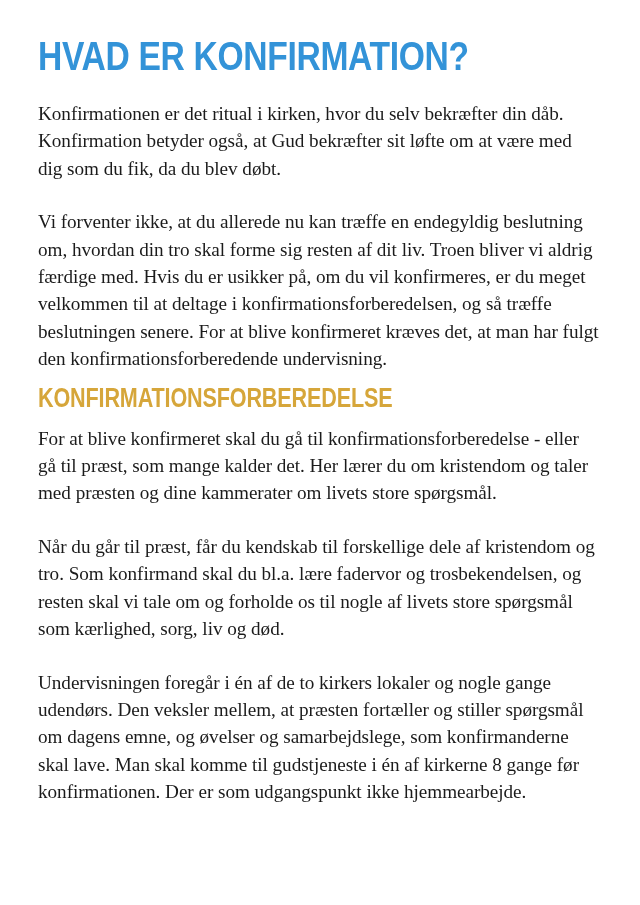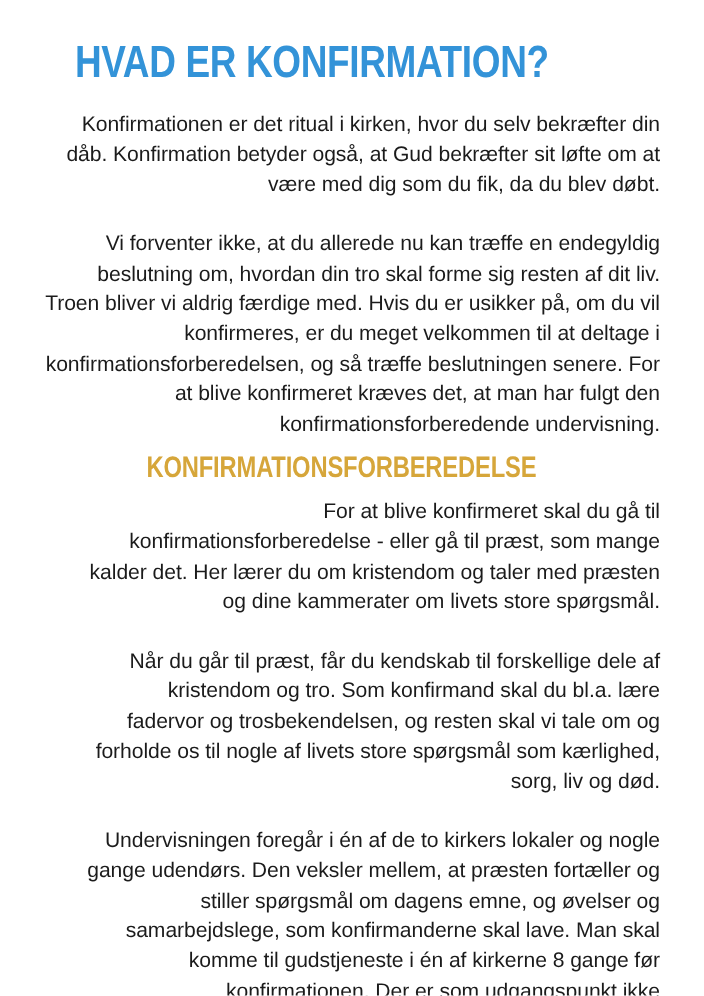--- a/index.html
+++ b/index.html
@@ -16,21 +16,20 @@
     overflow: hidden;
   }
 
   .page {
     position: relative;
     width: 640px;
     height: 905px;
     background: #ffffff;
     box-sizing: border-box;
     padding: 0 40px 0 38px;
-    text-align: right;
   }
 
   
   .display-heading {
     margin: 0;
     padding: 0;
     position: relative;
     top: 34px;
     font-family: "Liberation Sans Narrow", "Liberation Sans", "DejaVu Sans Condensed", sans-serif;
     font-weight: 700;
@@ -59,30 +58,30 @@
     white-space: nowrap;
   }
 
   
   .body-block {
     position: relative;
     top: 56px;
   }
   .body-block.after-heading {
     top: 78px;
-    margin-left: 41px;
   }
 
   .para {
     margin: 0 0 26px 0;
     font-size: 19.2px;
     line-height: 27.4px;
     color: #1b1b1b;
     letter-spacing: -0.05px;
     max-width: 562px;
+    font-family: Liberation Serif, serif;
   }
   .para:last-child {
     margin-bottom: 0;
   }
 </style>
 </head>
 <body>
 
 <div class="page">
 

